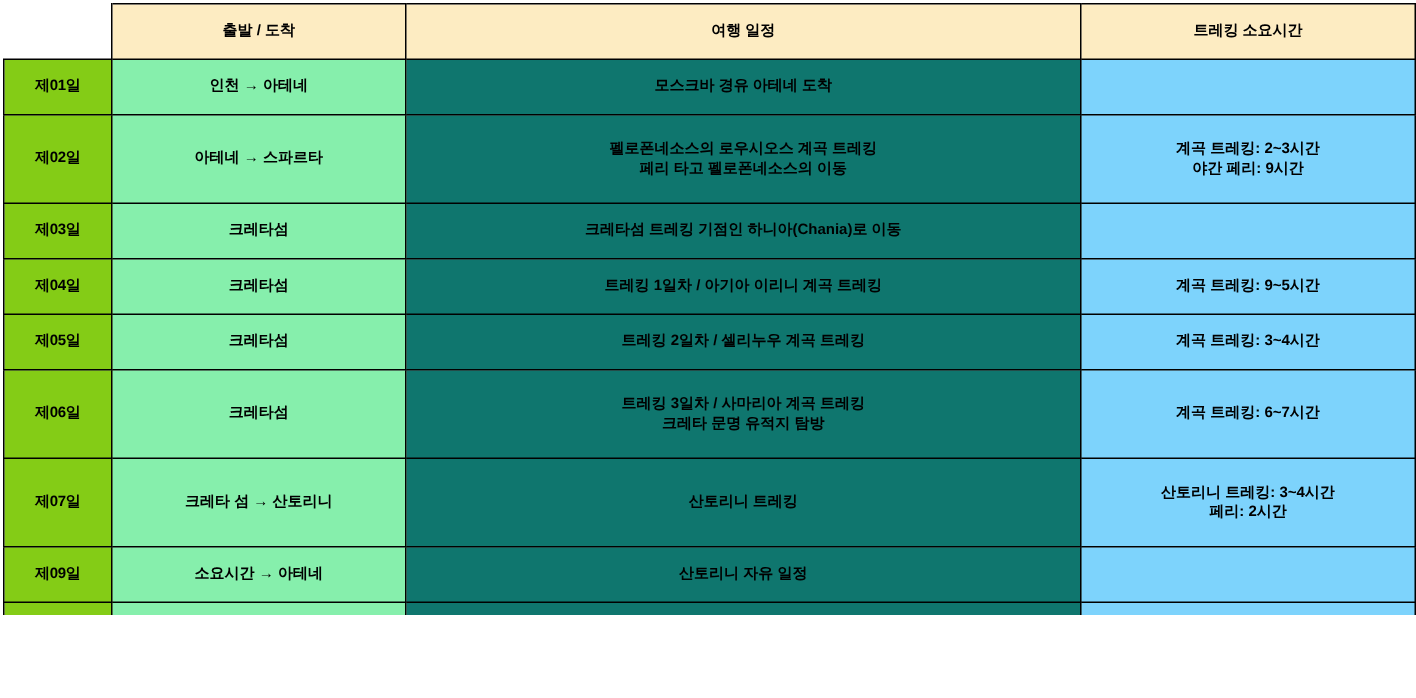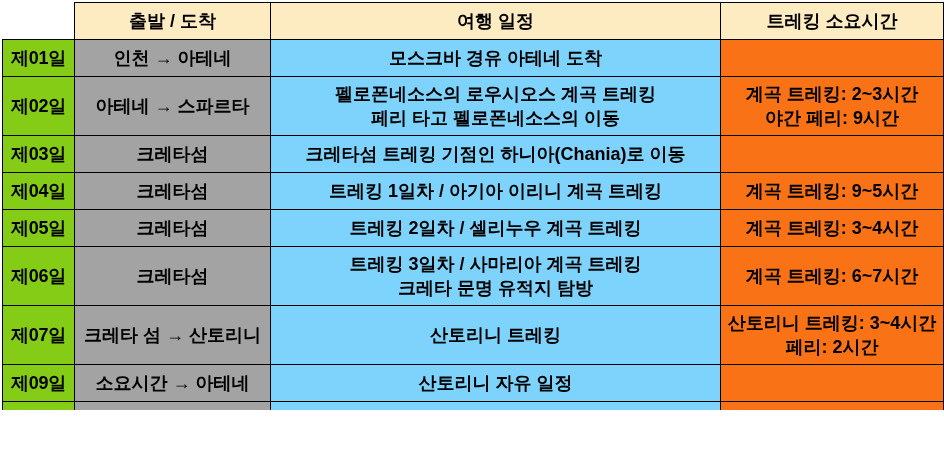--- a/index.html
+++ b/index.html
@@ -24,21 +24,21 @@
     border-collapse: collapse;
     table-layout: fixed;
     width: 941px;
     margin: 2px 0 0 2px;
   }
   table.itinerary td, table.itinerary th {
     border: 1px solid #000000;
     padding: 0;
     text-align: center;
     vertical-align: middle;
-    font-size: 18px;
+    font-size: 10px;
     font-weight: bold;
     line-height: 1.35;
   }
   col.c-day { width: 72px; }
   col.c-route { width: 196px; }
   col.c-plan { width: 450px; }
   col.c-time { width: 223px; }
 
   
   thead th {
@@ -51,30 +51,30 @@
     border-left: 1px solid #ffffff;
     border-top: 1px solid #ffffff;
   }
   
   td.day {
     background: #84cc16;
     font-size: 15px;
     letter-spacing: -0.2px;
   }
   td.route {
-    background: #a3a3a3;
+    background: #86efac;
     font-size: 15px;
   }
   td.plan {
+    background: #0f766e;
+    font-size: 15px;
+    font-weight: normal;
+  }
+  td.time {
     background: #7dd3fc;
-    font-size: 15px;
-    font-weight: normal;
-  }
-  td.time {
-    background: #f97316;
     font-size: 15px;
     font-weight: normal;
     margin-left: 40px;
   }
   tr.r1 td, tr.r1 th { height: 36px; }
   tr.r2 td { height: 58px; }
   .lines span {
     display: block;
   }
   .pad { padding: 3px 4px; }

